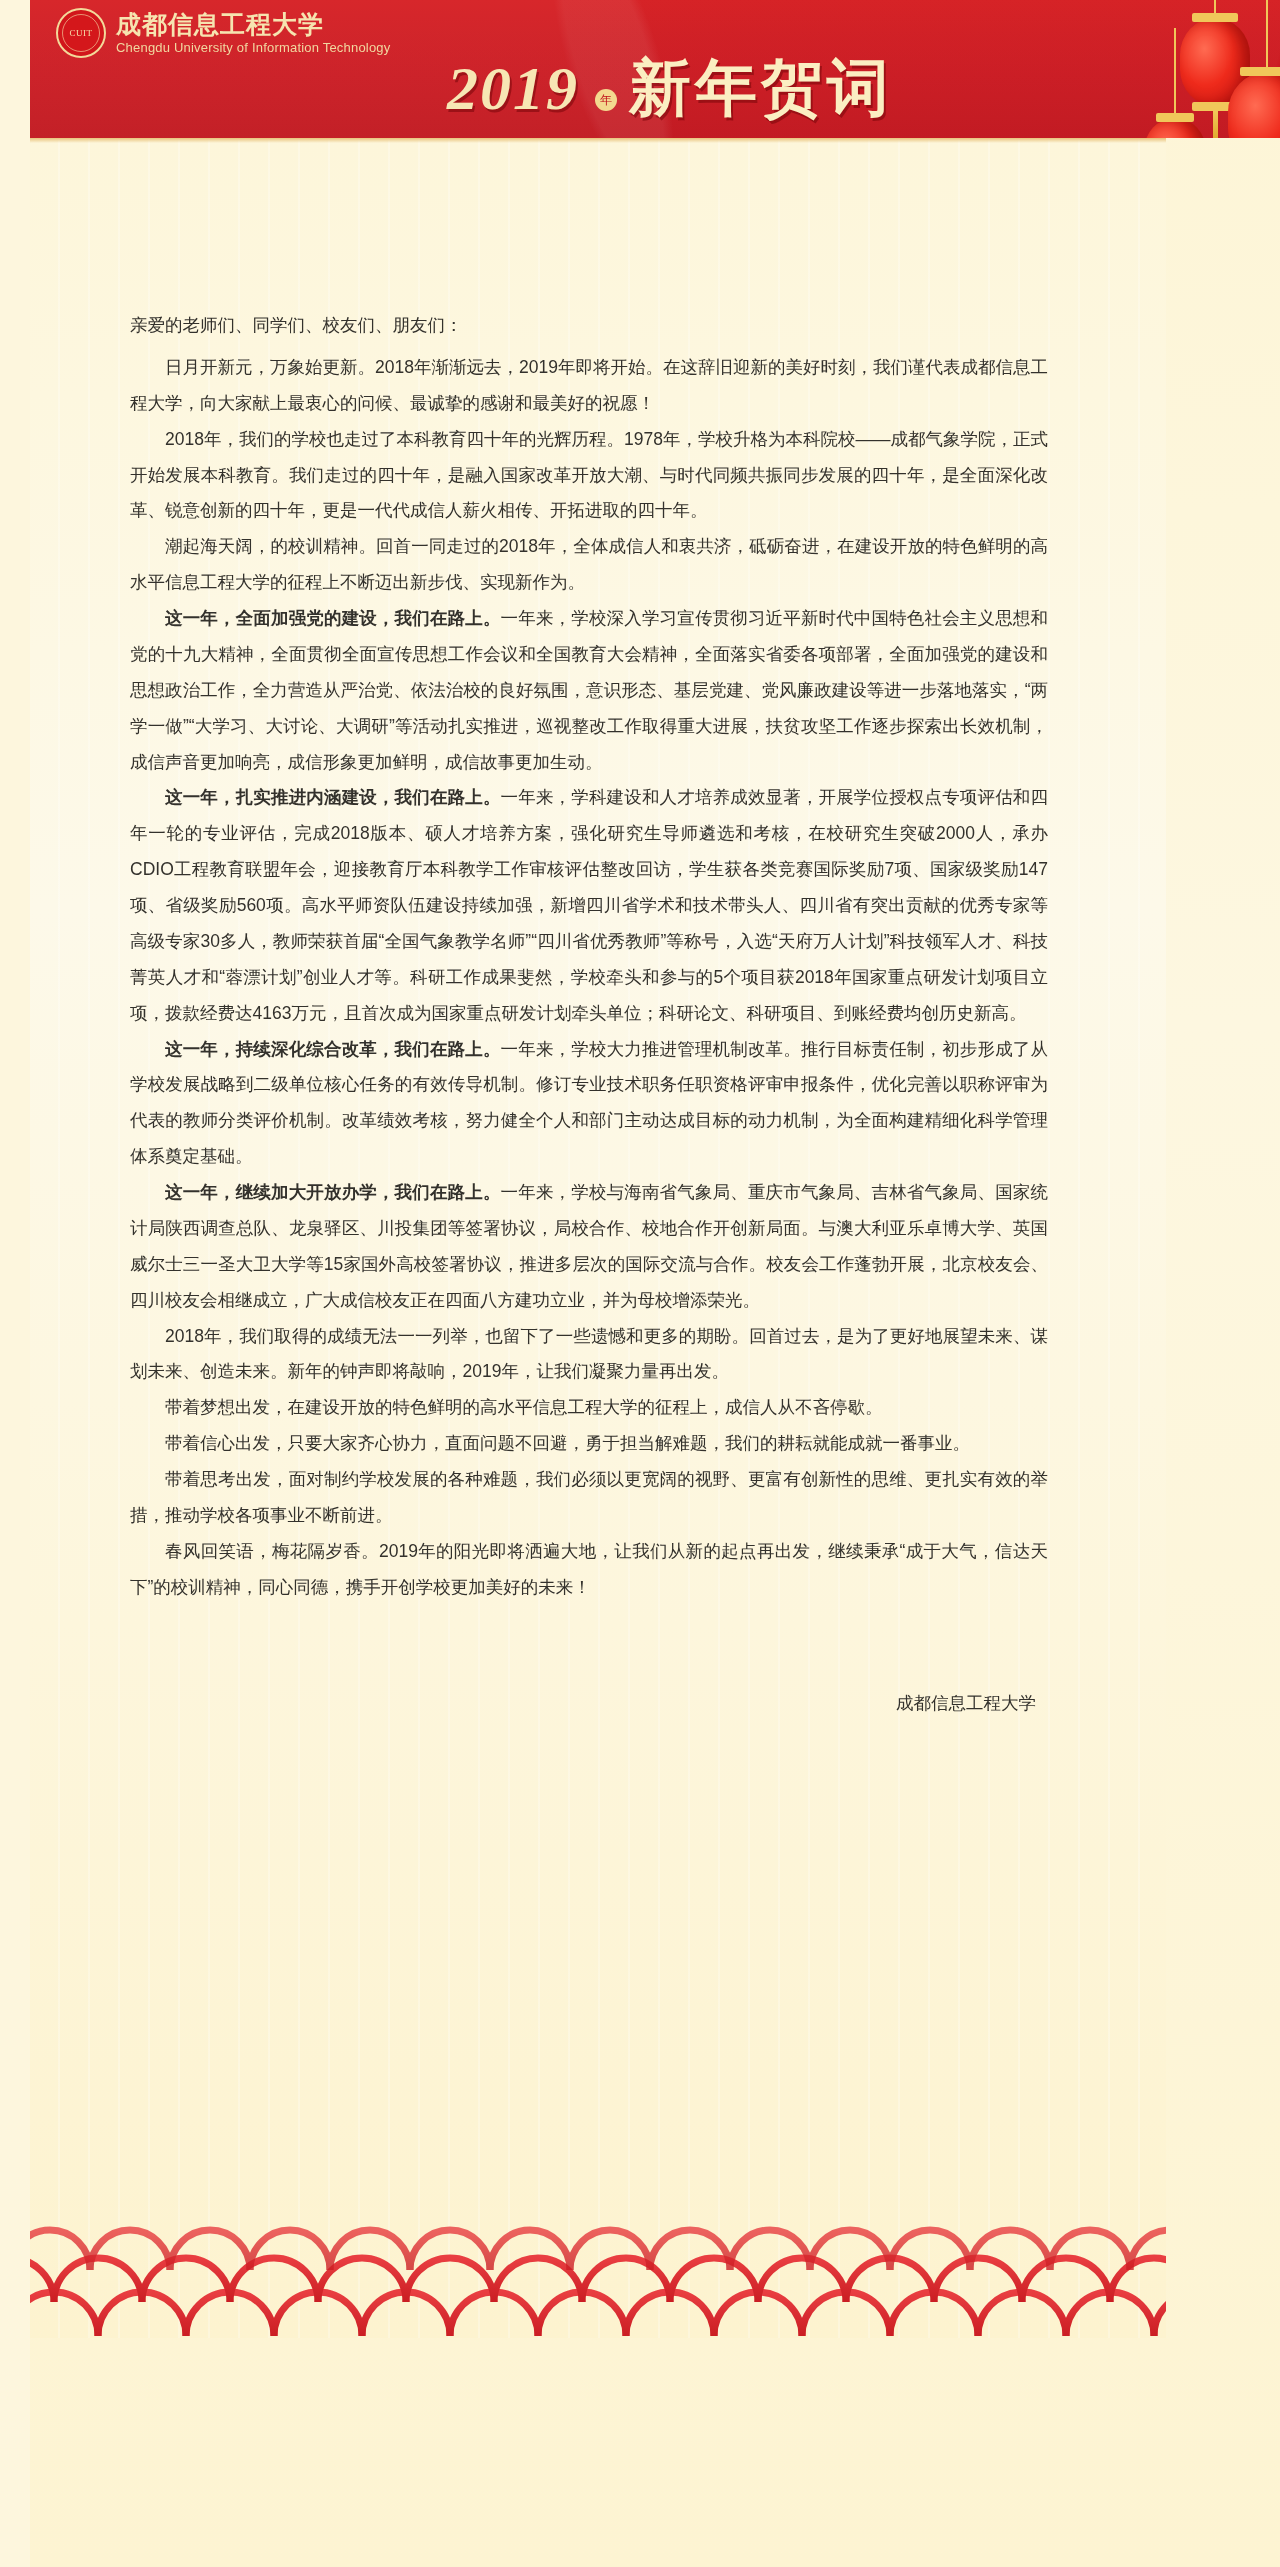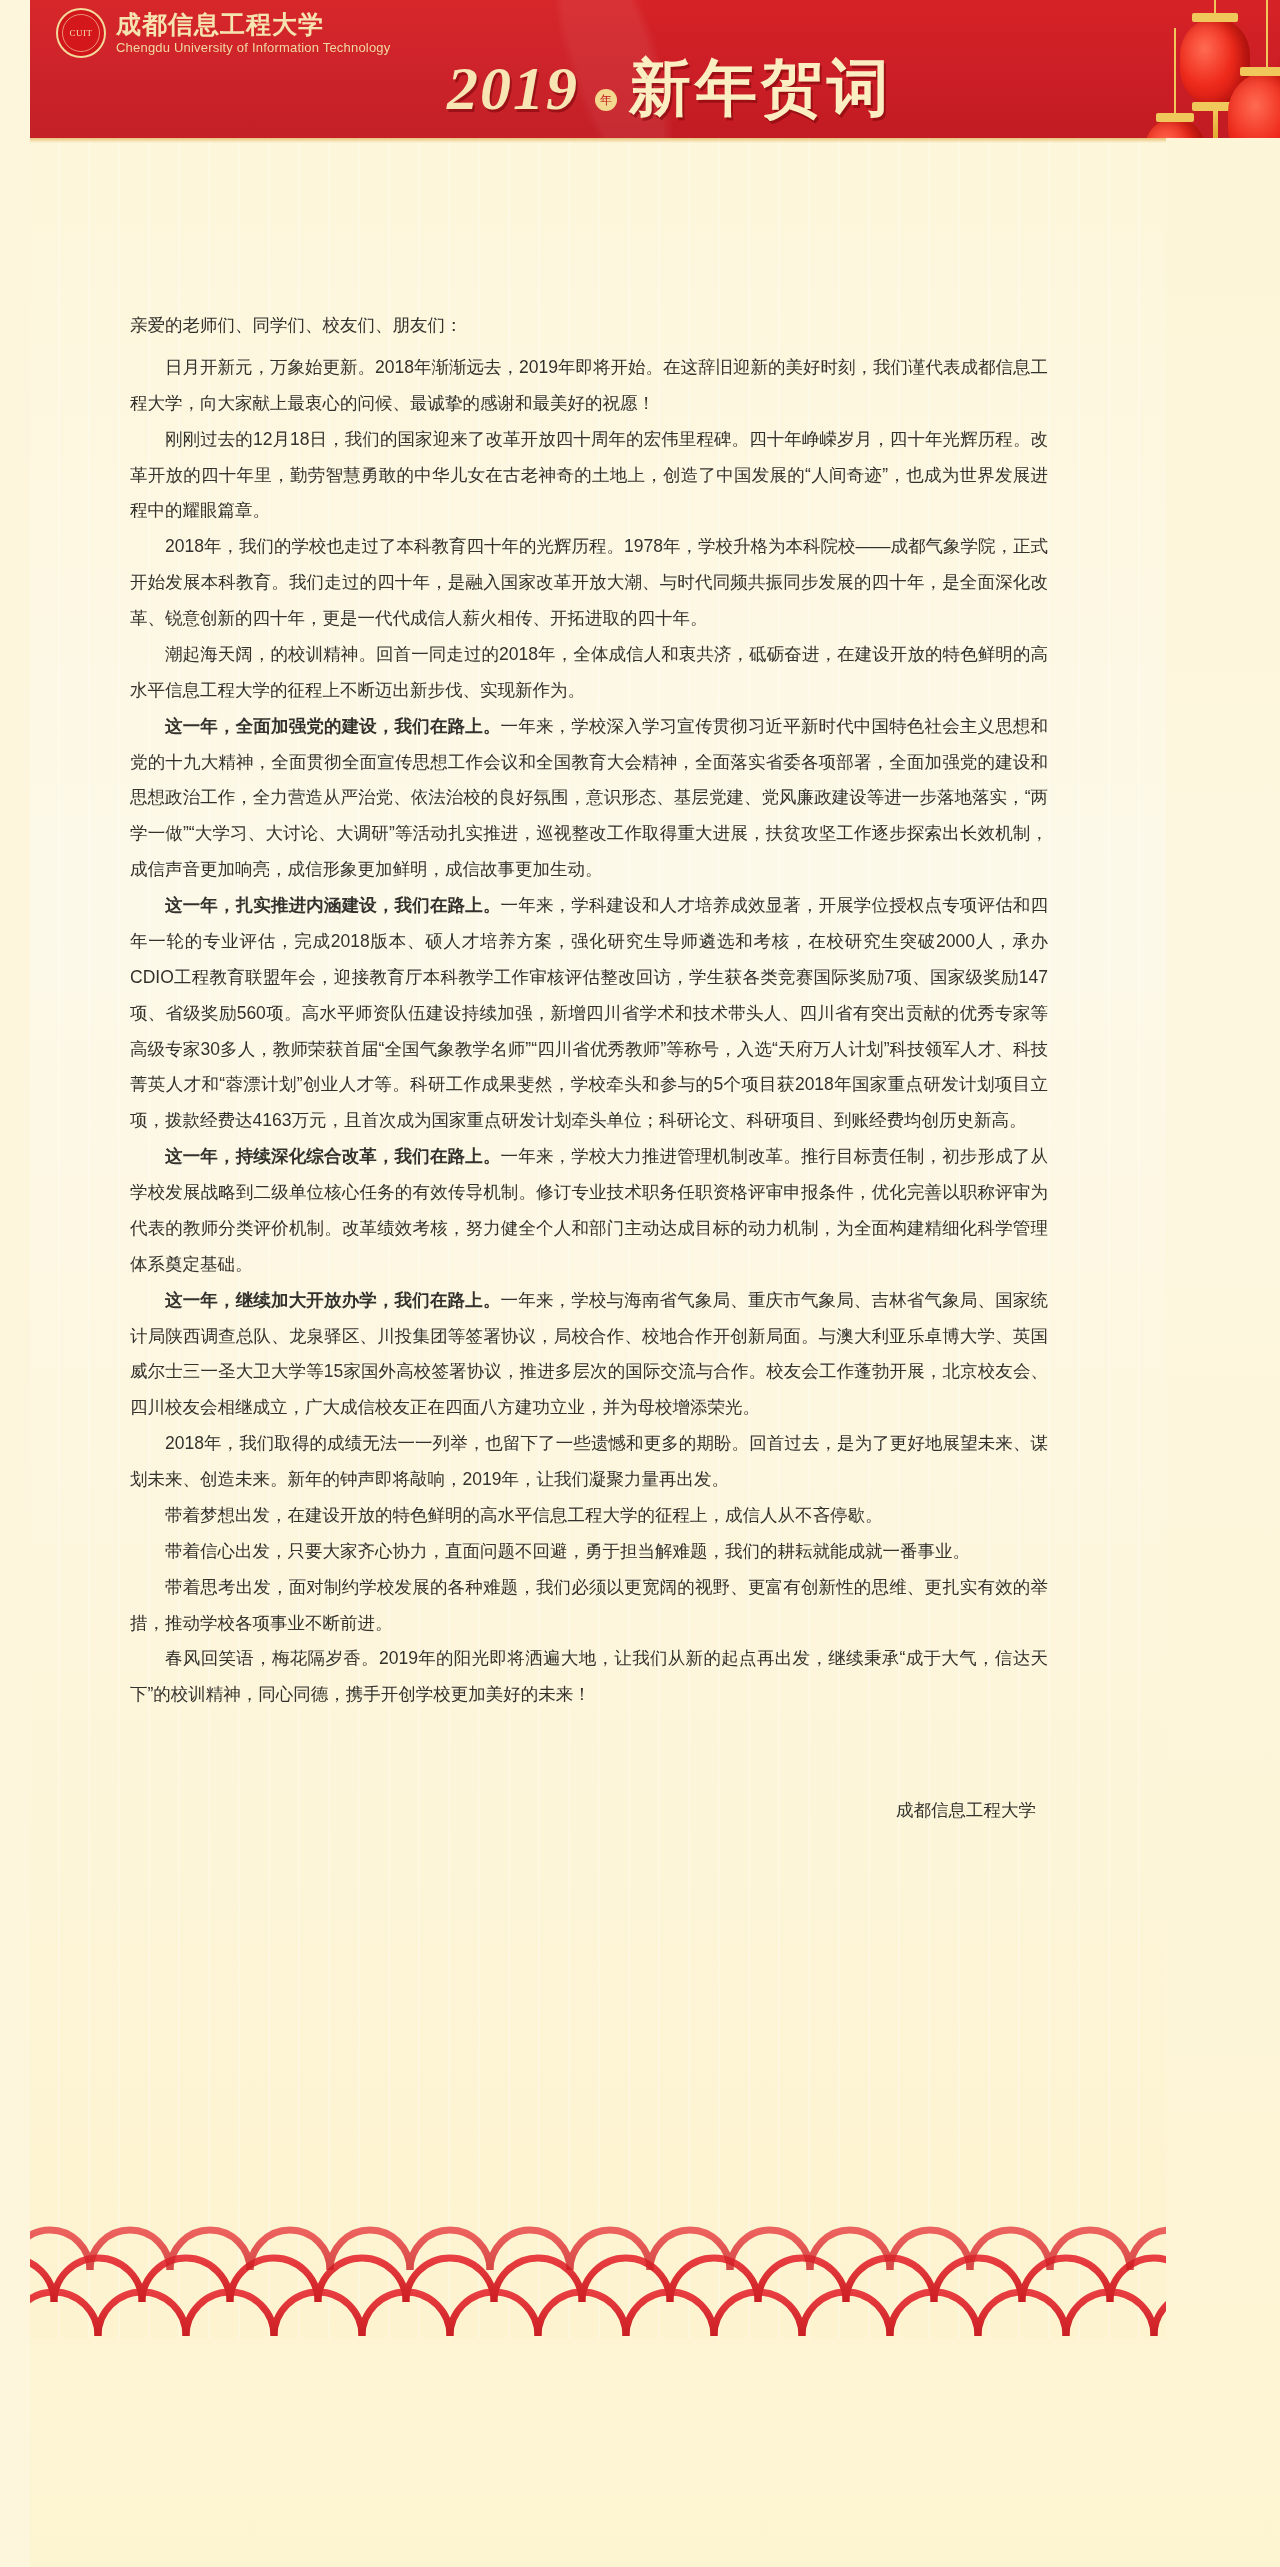--- a/index.html
+++ b/index.html
@@ -273,21 +273,20 @@
   </div>
 
   <div class="paper">
     <div class="paper-topline"></div>
 
     <div class="content">
 
       <p class="salutation">亲爱的老师们、同学们、校友们、朋友们：</p>
 
       <p class="para">日月开新元，万象始更新。2018年渐渐远去，2019年即将开始。在这辞旧迎新的美好时刻，我们谨代表成都信息工程大学，向大家献上最衷心的问候、最诚挚的感谢和最美好的祝愿！</p>
-      <p class="para">刚刚过去的12月18日，我们的国家迎来了改革开放四十周年的宏伟里程碑。四十年峥嵘岁月，四十年光辉历程。改革开放的四十年里，勤劳智慧勇敢的中华儿女在古老神奇的土地上，创造了中国发展的“人间奇迹”，也成为世界发展进程中的耀眼篇章。</p>
       <p class="para">2018年，我们的学校也走过了本科教育四十年的光辉历程。1978年，学校升格为本科院校——成都气象学院，正式开始发展本科教育。我们走过的四十年，是融入国家改革开放大潮、与时代同频共振同步发展的四十年，是全面深化改革、锐意创新的四十年，更是一代代成信人薪火相传、开拓进取的四十年。</p>
       <p class="para">潮起海天阔，的校训精神。回首一同走过的2018年，全体成信人和衷共济，砥砺奋进，在建设开放的特色鲜明的高水平信息工程大学的征程上不断迈出新步伐、实现新作为。</p>
 
       <p class="para"><b>这一年，全面加强党的建设，我们在路上。</b><span>一年来，学校深入学习宣传贯彻习近平新时代中国特色社会主义思想和党的十九大精神，全面贯彻全面宣传思想工作会议和全国教育大会精神，全面落实省委各项部署，全面加强党的建设和思想政治工作，全力营造从严治党、依法治校的良好氛围，意识形态、基层党建、党风廉政建设等进一步落地落实，“两学一做”“大学习、大讨论、大调研”等活动扎实推进，巡视整改工作取得重大进展，扶贫攻坚工作逐步探索出长效机制，成信声音更加响亮，成信形象更加鲜明，成信故事更加生动。</span></p>
       <p class="para"><b>这一年，扎实推进内涵建设，我们在路上。</b><span>一年来，学科建设和人才培养成效显著，开展学位授权点专项评估和四年一轮的专业评估，完成2018版本、硕人才培养方案，强化研究生导师遴选和考核，在校研究生突破2000人，承办CDIO工程教育联盟年会，迎接教育厅本科教学工作审核评估整改回访，学生获各类竞赛国际奖励7项、国家级奖励147项、省级奖励560项。高水平师资队伍建设持续加强，新增四川省学术和技术带头人、四川省有突出贡献的优秀专家等高级专家30多人，教师荣获首届“全国气象教学名师”“四川省优秀教师”等称号，入选“天府万人计划”科技领军人才、科技菁英人才和“蓉漂计划”创业人才等。科研工作成果斐然，学校牵头和参与的5个项目获2018年国家重点研发计划项目立项，拨款经费达4163万元，且首次成为国家重点研发计划牵头单位；科研论文、科研项目、到账经费均创历史新高。</span></p>
       <p class="para"><b>这一年，持续深化综合改革，我们在路上。</b><span>一年来，学校大力推进管理机制改革。推行目标责任制，初步形成了从学校发展战略到二级单位核心任务的有效传导机制。修订专业技术职务任职资格评审申报条件，优化完善以职称评审为代表的教师分类评价机制。改革绩效考核，努力健全个人和部门主动达成目标的动力机制，为全面构建精细化科学管理体系奠定基础。</span></p>
       <p class="para"><b>这一年，继续加大开放办学，我们在路上。</b><span>一年来，学校与海南省气象局、重庆市气象局、吉林省气象局、国家统计局陕西调查总队、龙泉驿区、川投集团等签署协议，局校合作、校地合作开创新局面。与澳大利亚乐卓博大学、英国威尔士三一圣大卫大学等15家国外高校签署协议，推进多层次的国际交流与合作。校友会工作蓬勃开展，北京校友会、四川校友会相继成立，广大成信校友正在四面八方建功立业，并为母校增添荣光。</span></p>
 
       <p class="para">2018年，我们取得的成绩无法一一列举，也留下了一些遗憾和更多的期盼。回首过去，是为了更好地展望未来、谋划未来、创造未来。新年的钟声即将敲响，2019年，让我们凝聚力量再出发。</p>
       <p class="para">带着梦想出发，在建设开放的特色鲜明的高水平信息工程大学的征程上，成信人从不吝停歇。</p>

